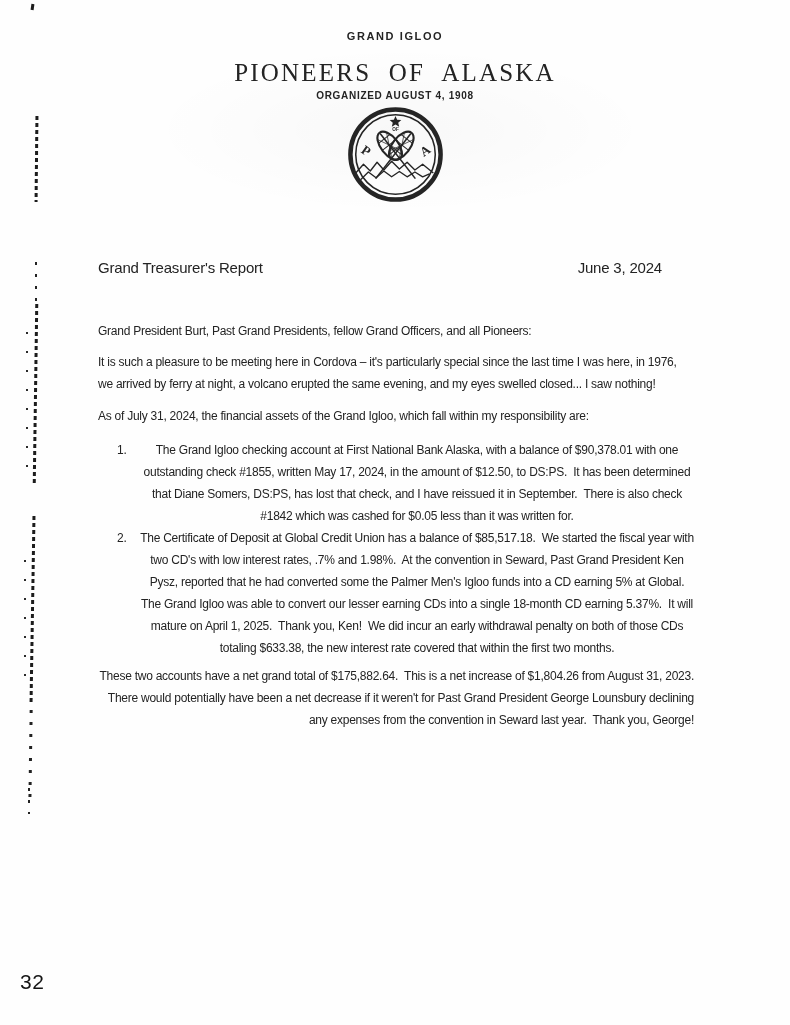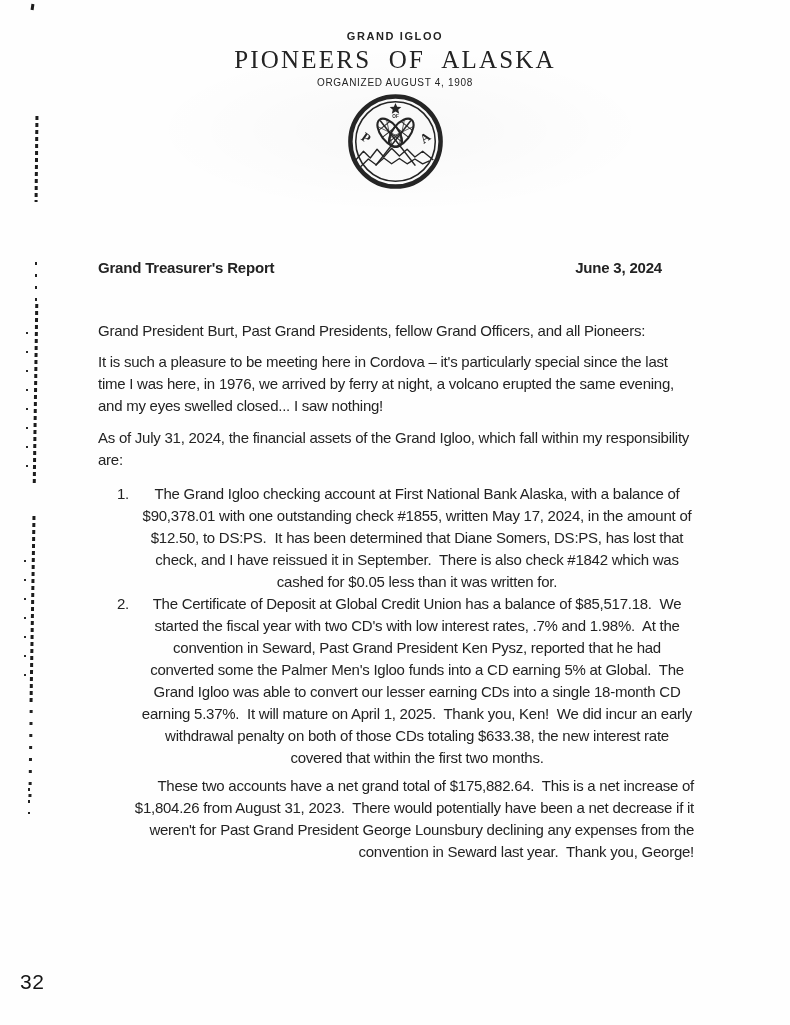--- a/index.html
+++ b/index.html
@@ -21,42 +21,42 @@
   
   .letterhead {
     position: absolute; top: 30px; left: 0; right: 0;
     text-align: center; color: #1f1f1f;
   }
   .letterhead .small-line {
     font-size: 11px; font-weight: bold; letter-spacing: 1.6px;
     color: #242424;
   }
   .letterhead .org-name {
-    margin-top: 4px;
+    margin-top: 17px;
     font-family: "Liberation Serif", serif;
     font-size: 25px; letter-spacing: 2.2px; word-spacing: 9px;
     color: #232323;
   }
   .letterhead .org-sub {
     margin-top: 3px;
-    font-size: 10px; font-weight: normal; letter-spacing: 0.7px;
+    font-size: 10px; font-weight: bold; letter-spacing: 0.7px;
     color: #242424;
   }
   .seal-wrap { margin-top: 5px; }
   .seal-wrap svg { display: inline-block; }
 
   
   .title-row {
     position: absolute; top: 259px; left: 98px; right: 128px;
     display: flex; justify-content: space-between; align-items: baseline;
-    font-size: 15px; letter-spacing: -0.2px; font-weight: bold;
+    font-size: 15px; letter-spacing: -0.2px;
   }
   .body-col {
     position: absolute; top: 320px; left: 98px; width: 596px;
-    font-size: 15px; line-height: 22px; letter-spacing: -0.25px;
+    font-size: 12px; line-height: 22px; letter-spacing: -0.25px;
   }
   .body-col p { margin: 0; white-space: pre-wrap; }
   .salutation   { margin-bottom: 9px  !important; }
   .p-intro      { margin-bottom: 10px !important; }
   .p-assets     { margin-bottom: 12px !important; }
   .num-list { list-style: none; margin: 0 0 6px 0; padding: 0; }
   .num-list li { display: flex; padding-left: 19px; }
   .num-list .li-num  { width: 23px; flex: 0 0 23px; }
   .num-list .li-text { flex: 1; white-space: pre-wrap; text-align: center; }
   .p-totals     { margin-bottom: 10px !important; text-align: right; }

